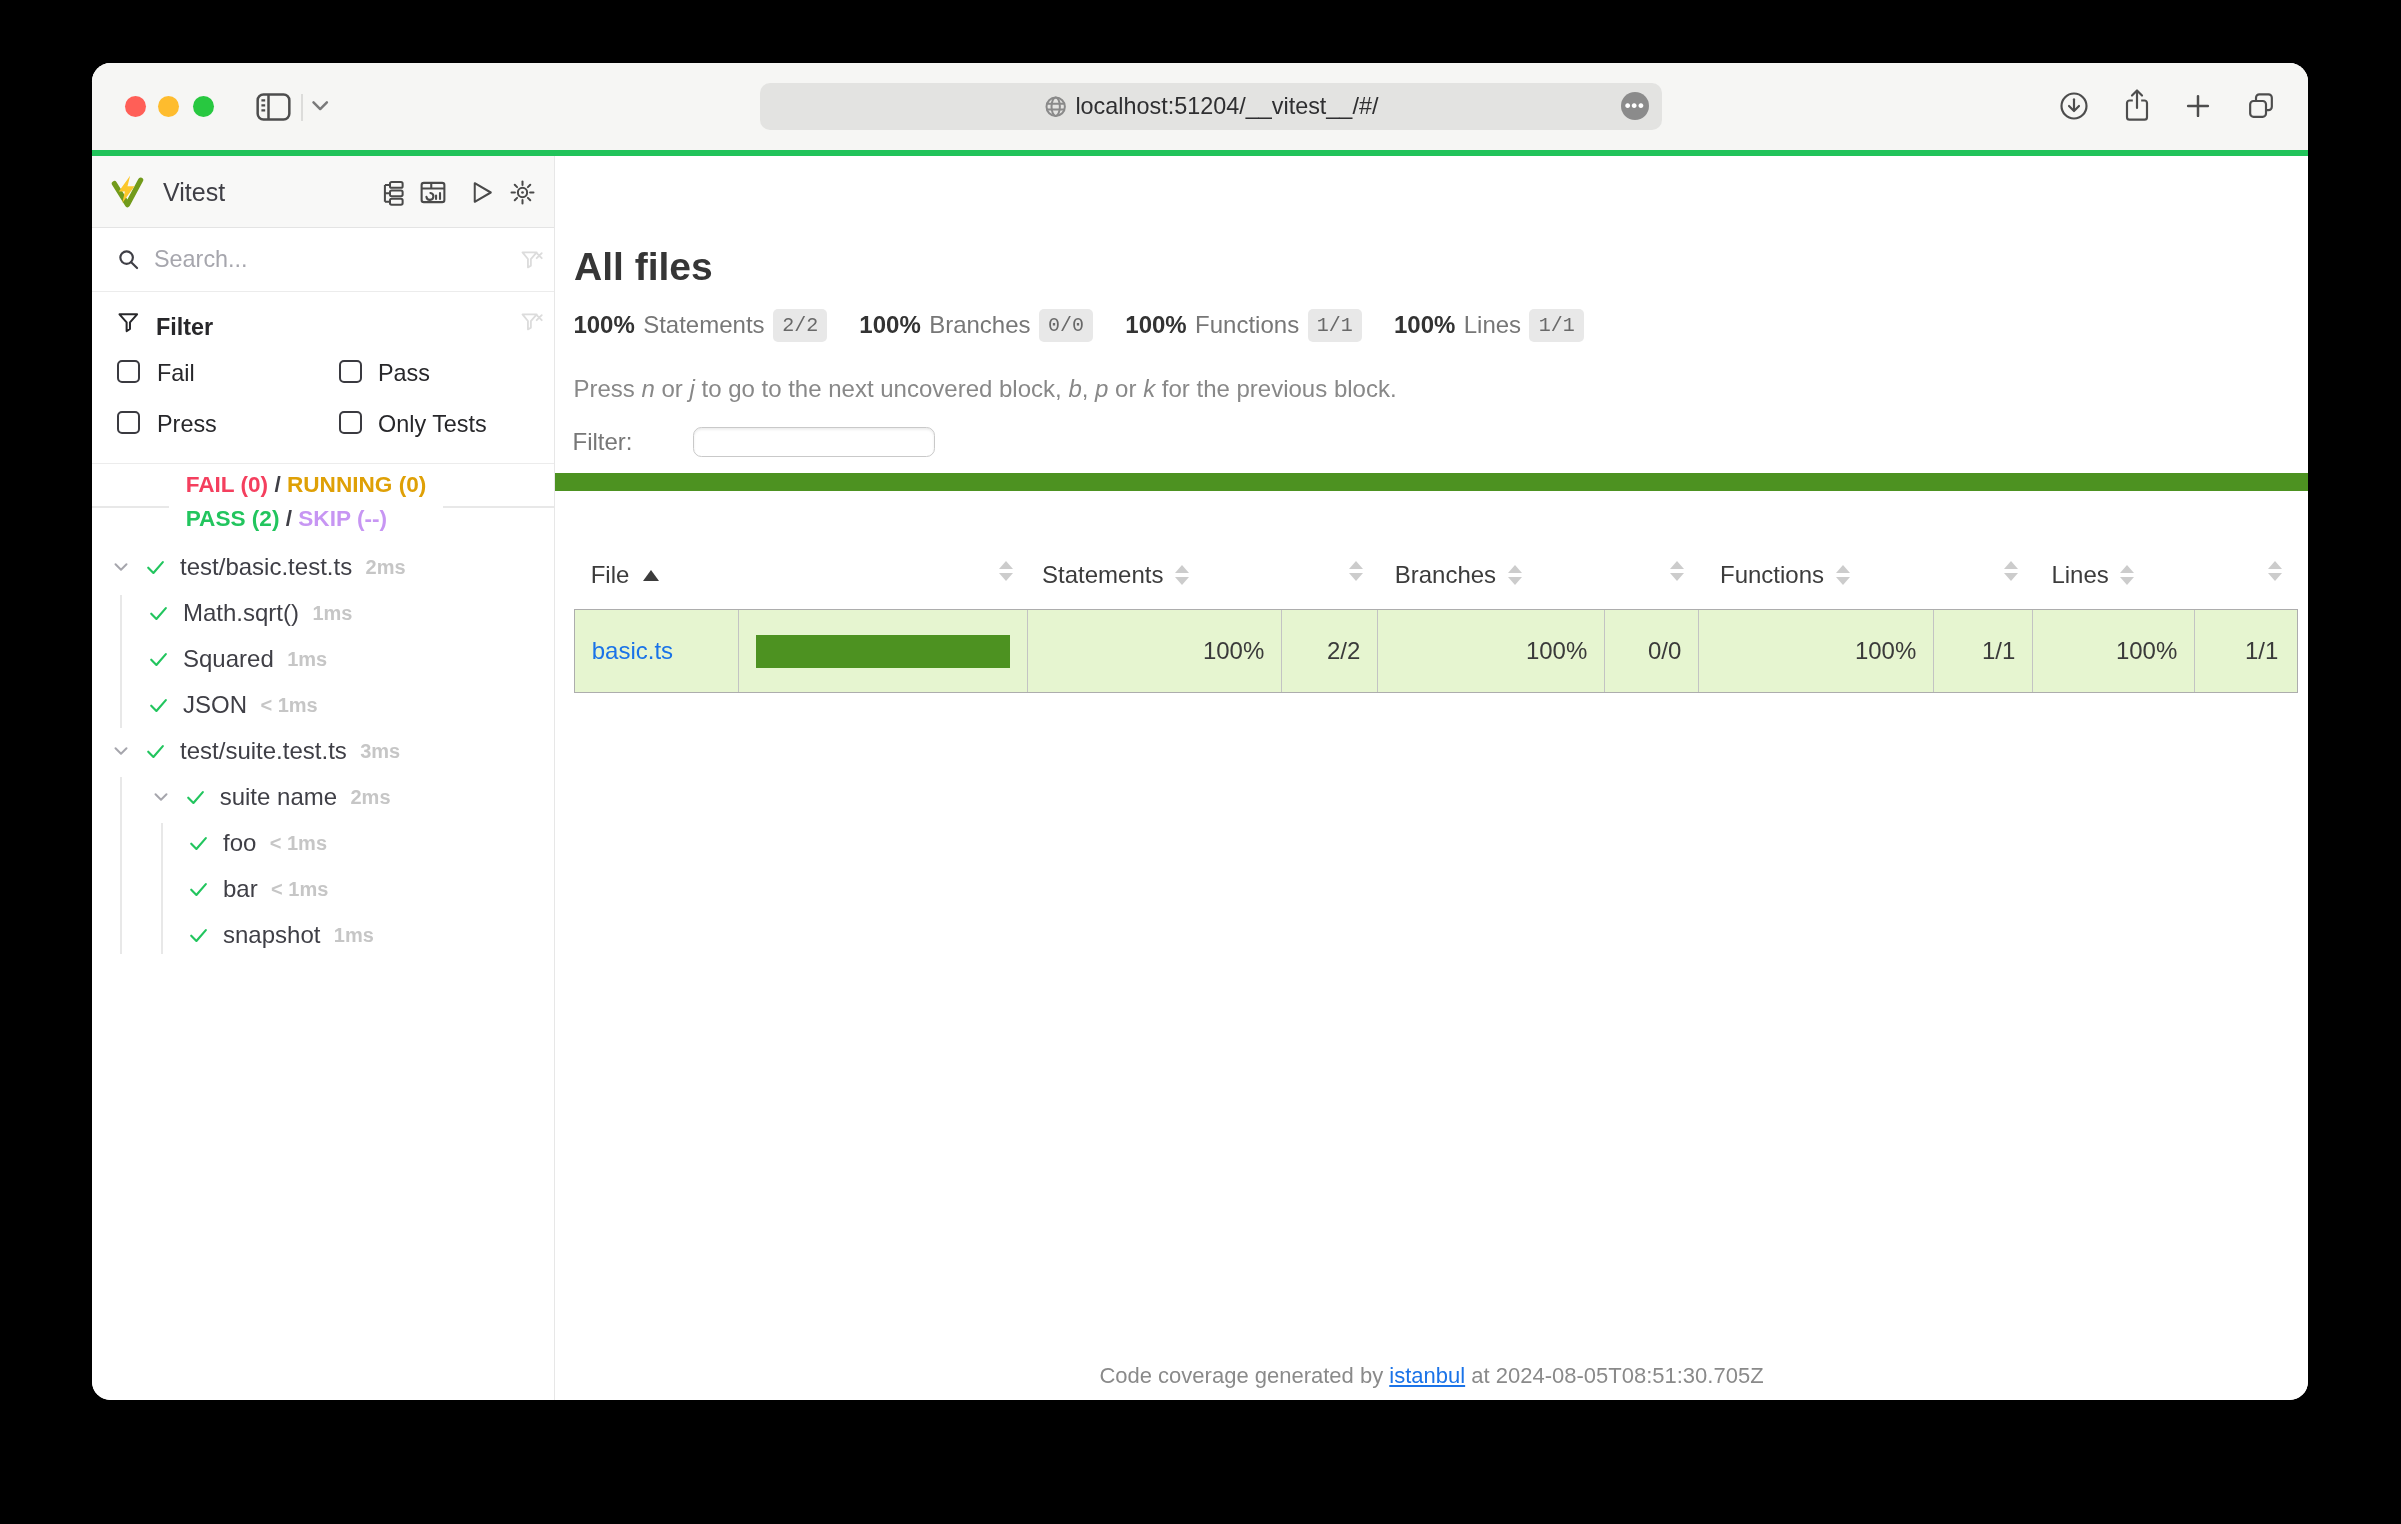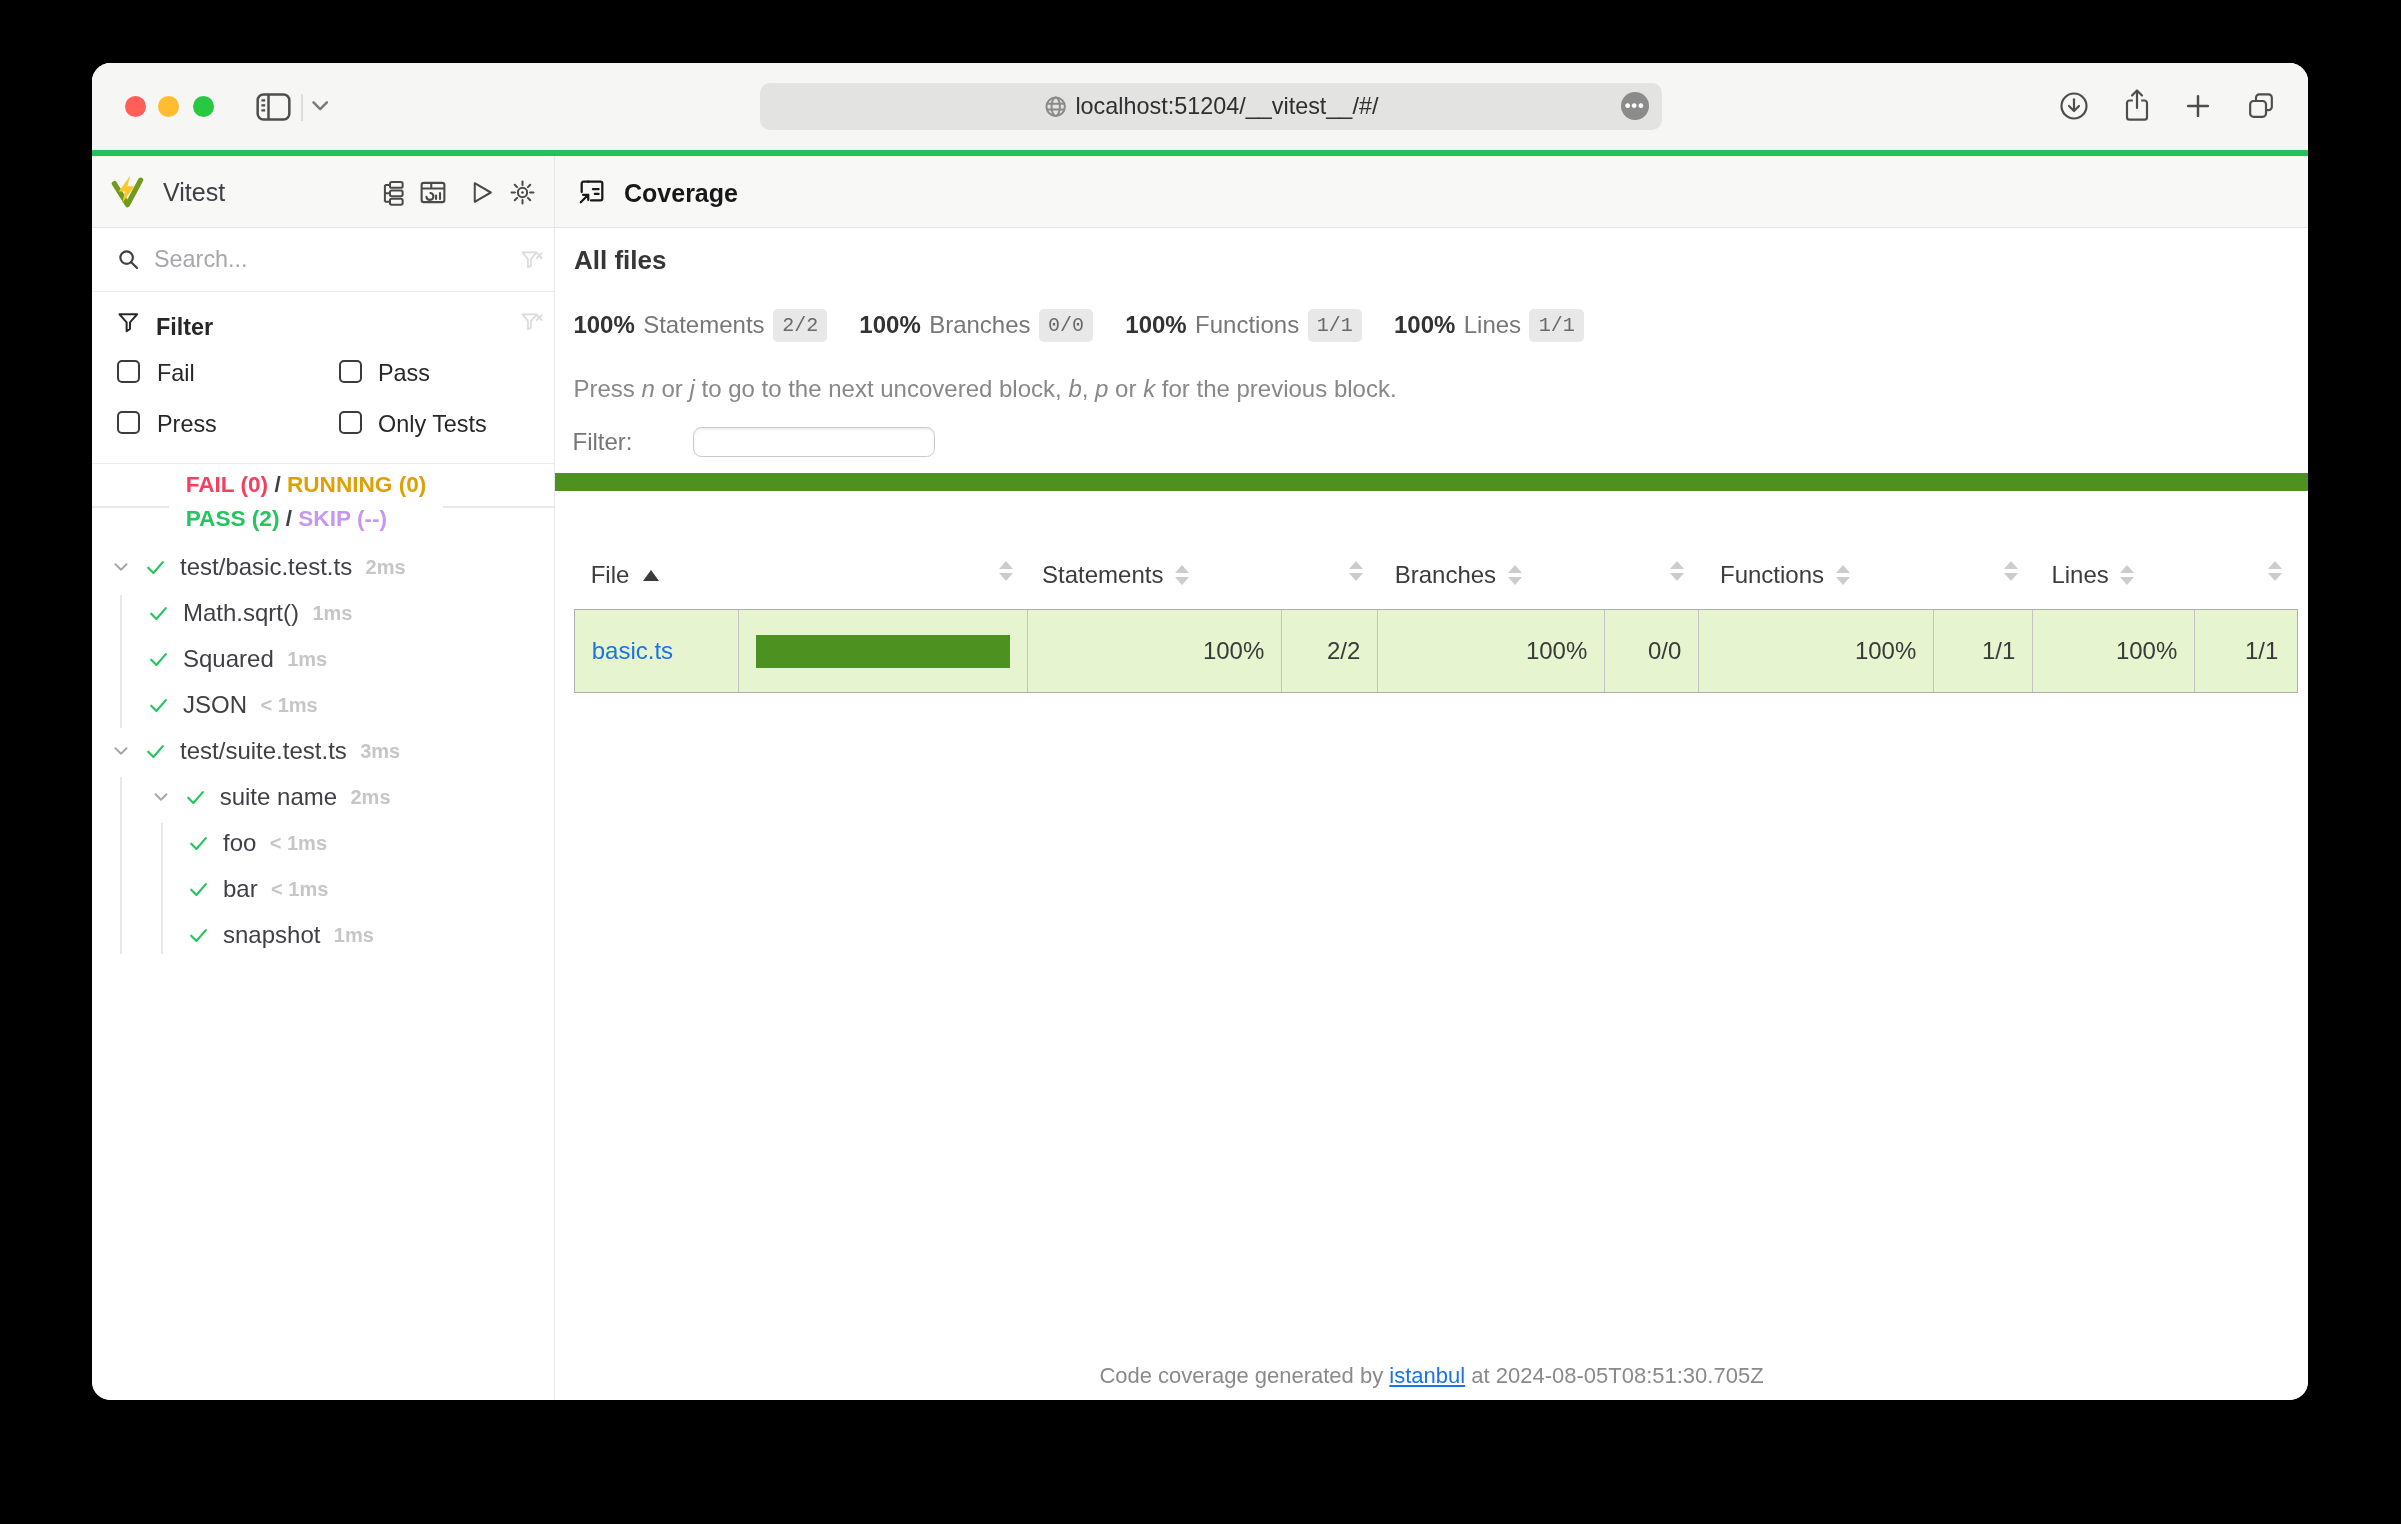--- a/index.html
+++ b/index.html
@@ -46,21 +46,21 @@
   .trow{position:relative;height:46px;display:flex;align-items:center;font-size:24px;color:#3f3f46;}
   .trow .time{font-size:20px;color:#c6c6c6;margin-left:13.4px;font-weight:bold;}
   .tree-chevron{color:#a6a6ad;flex:none;}
   .tree-check{color:#22c55e;flex:none;margin-right:13.4px;}
   .guide{position:absolute;width:1.7px;background:#e8e8e8;}
   
   .main{position:absolute;left:463px;top:93px;width:1753px;height:1244px;background:#fff;}
   .main-header{position:absolute;left:0;top:0;width:100%;height:72px;background:#f8f8f7;
                border-bottom:1.7px solid #e4e4e4;box-sizing:border-box;}
   .main-title{position:absolute;left:69px;top:22.6px;font-size:25px;font-weight:bold;color:#18181b;}
-  .allfiles{position:absolute;left:19px;top:89px;font-size:26px;font-weight:bold;color:#363636;}
+  .allfiles{position:absolute;left:19px;top:89px;font-size:39px;font-weight:bold;color:#363636;}
   .stats{position:absolute;left:18.4px;top:150px;height:38px;display:flex;align-items:center;gap:32px;
          font-size:24px;}
   .stat{display:flex;align-items:center;gap:8.4px;}
   .stat .pct{font-weight:bold;color:#333;}
   .stat .lbl{color:#777;}
   .fraction{background:#e8e8e8;color:#696969;border-radius:5px;padding:5px 9.2px;font-size:20px;
             font-family:"Liberation Mono",monospace;}
   .hint{position:absolute;left:18.4px;top:219px;font-size:24px;color:#888;}
   .filter-row{position:absolute;left:17.5px;top:269px;height:33px;display:flex;align-items:center;gap:40px;}
   .filter-lbl{font-size:24px;color:#777;}
@@ -298,30 +298,20 @@
         <svg class="tree-check" width="22.6" height="22.6" viewBox="0 0 24 24">
               <path d="M4.5 12.5l5.5 5.5L20 6.5" fill="none" stroke="currentColor" stroke-width="2.3" stroke-linecap="round" stroke-linejoin="round"></path>
             </svg>
         <span>snapshot</span>
         <span class="time">1ms</span>
       </div>
     </div>
   </div>
 
   <div class="main">
-    <div class="main-header">
-      <svg class="abs" style="left:22px;top:21px;color:#18181b;" width="30" height="30" viewBox="0 0 32 32">
-        <path d="M12 5h13a2 2 0 0 1 2 2v16a2 2 0 0 1-2 2H15" fill="none" stroke="currentColor" stroke-width="2.4" stroke-linecap="round"></path>
-        <path d="M12 5H7a2 2 0 0 0-2 2v9" fill="none" stroke="currentColor" stroke-width="2.4" stroke-linecap="round"></path>
-        <line x1="17" y1="13" x2="23" y2="13" stroke="currentColor" stroke-width="2.4" stroke-linecap="round"></line>
-        <line x1="19" y1="18" x2="23" y2="18" stroke="currentColor" stroke-width="2.4" stroke-linecap="round"></line>
-        <path d="M4 27l8-8M12 19h-5.5M12 19v5.5" fill="none" stroke="currentColor" stroke-width="2.4" stroke-linecap="round" stroke-linejoin="round"></path>
-      </svg>
-      <div class="main-title">Coverage</div>
-    </div>
 
     <div class="allfiles">All files</div>
 
     <div class="stats">
       <div class="stat">
         <span class="pct">100%</span>
         <span class="lbl">Statements</span>
         <span class="fraction">2/2</span>
       </div>
       <div class="stat">

